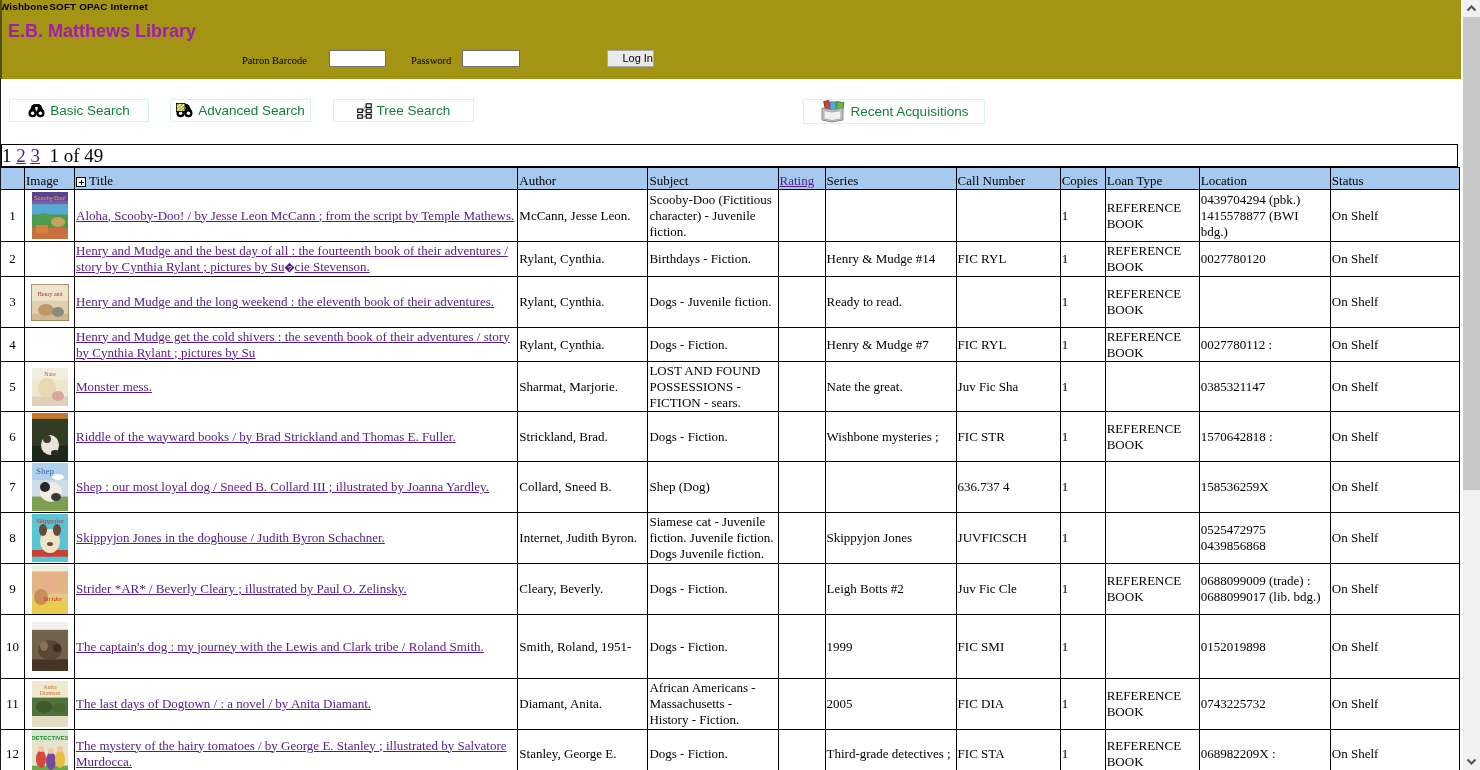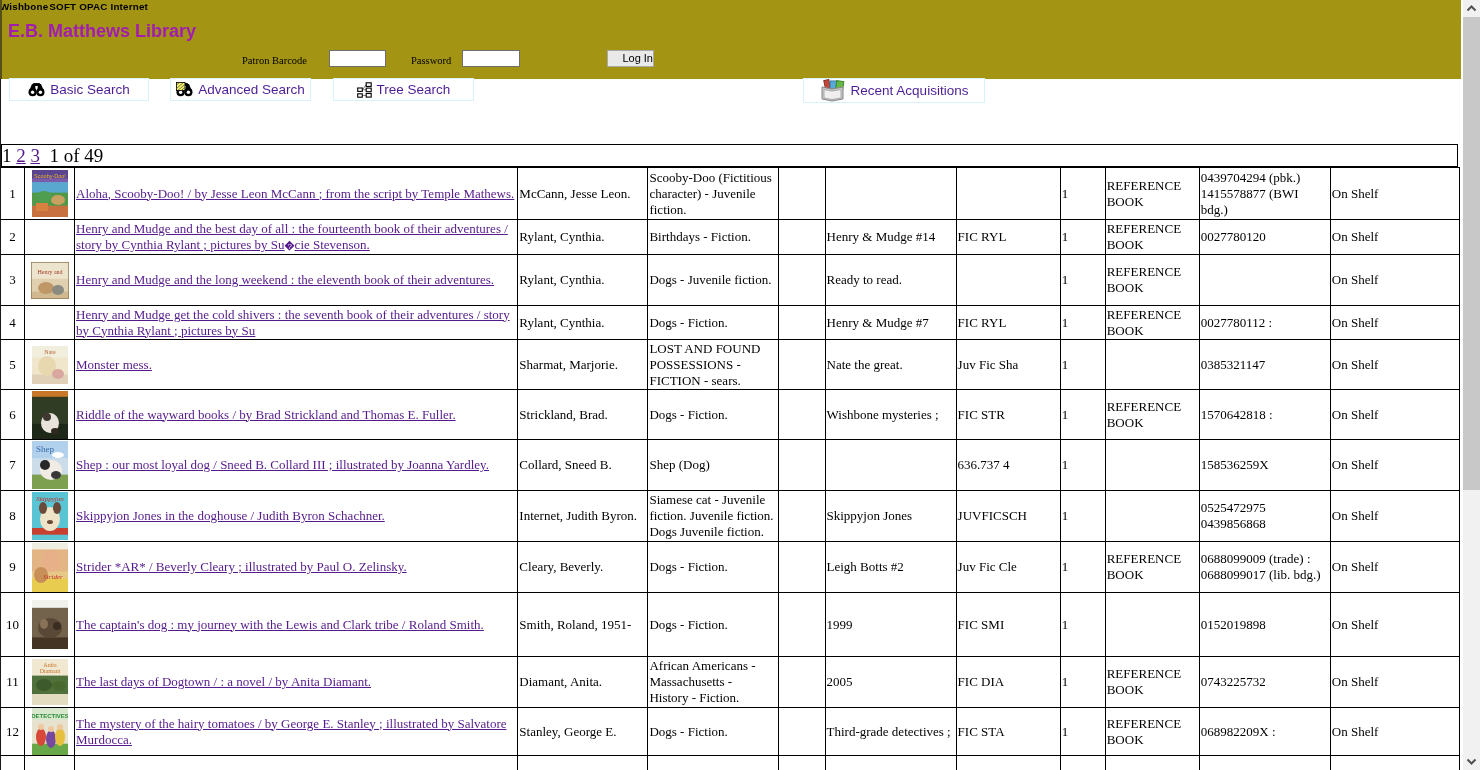--- a/index.html
+++ b/index.html
@@ -9,23 +9,23 @@
 .edge-bot{position:absolute;left:0;top:79px;width:1px;height:691px;background:#1a1a1a;z-index:5}
 .softtxt{position:absolute;left:0px;top:1px;font-family:"Liberation Sans",sans-serif;
  font-weight:bold;font-size:9.8px;color:#000;letter-spacing:0.2px}
 .libname{position:absolute;left:8px;top:21px;font-family:"Liberation Sans",sans-serif;
  font-weight:bold;font-size:18px;color:#a21caf;}
 .lbl{position:absolute;top:55px;font-size:10.5px;color:#000;text-align:right;}
 .inp{position:absolute;top:50px;width:55px;height:15px;border:1px solid #6e6e6e;background:#fff;padding:0;}
 .loginbtn{position:absolute;left:607px;top:50px;width:45px;height:15px;background:#e9e9e9;
  border:1px solid #a8a8a8;font-family:"Liberation Sans",sans-serif;font-size:11px;color:#000;
  text-align:right;line-height:15px;}
-.navbtn{position:absolute;top:78px;height:21px;border:1px solid #d8f2fb;background:#fff;
+.navbtn{position:absolute;top:99px;height:21px;border:1px solid #d8f2fb;background:#fff;
  display:flex;align-items:center;justify-content:center;
- font-family:"Liberation Sans",sans-serif;font-size:13.5px;color:#4c1d95;}
+ font-family:"Liberation Sans",sans-serif;font-size:13.5px;color:#15803d;}
 .pager{position:absolute;left:1px;top:144px;width:1455px;height:21px;border:1px solid #000;
  font-size:19px;line-height:21px;padding-left:0px;background:#fff}
 a{color:#551a8b;}
 .rc{position:relative;display:inline-block;}
 .rc i{position:absolute;left:0;right:0;top:2px;color:#fff;font-style:normal;font-size:8px;text-align:center;font-family:'Liberation Sans',sans-serif;}
 table{position:absolute;left:0px;top:167px;border-collapse:collapse;table-layout:fixed;width:1460px;}
 th,td{border:1px solid #000;font-size:13px;line-height:16px;font-weight:normal;text-align:left;
  vertical-align:middle;padding:0 1px;overflow:hidden;font-family:"Liberation Serif",serif;}
 th{background:#a6c9ef;height:21px;vertical-align:bottom;}
 td.num{text-align:center;}
@@ -94,20 +94,37 @@
 <col style="width:130px">
       <col style="width:47px">
       <col style="width:131px">
       <col style="width:104px">
 <col style="width:45px">
       <col style="width:94px">
       <col style="width:131px">
       <col style="width:129px">
     </colgroup>
 <tbody>
+      <tr style="height:21px">
+        <th></th>
+        <th>Image</th>
+        <th><svg width="10" height="10" viewBox="0 0 10 10" style="vertical-align:-2px;margin-right:3px">
+            <rect x="0.5" y="0.5" width="9" height="9" fill="#fff" stroke="#000" shape-rendering="crispEdges"></rect>
+            <path d="M2.5 5h5M5 2.5v5" stroke="#000" stroke-width="1" shape-rendering="crispEdges"></path>
+          </svg>Title</th>
+        <th>Author</th>
+        <th>Subject</th>
+<th><a href="#">Rating</a></th>
+        <th>Series</th>
+        <th>Call Number</th>
+        <th>Copies</th>
+        <th>Loan Type</th>
+<th>Location</th>
+        <th>Status</th>
+      </tr>
 <tr style="height:52px">
 <td class="num">1</td>
 <td class="img">
           <svg width="36" height="47" style="display:block;margin:0 auto">
             <rect x="0" y="0.0" width="36" height="9.0" fill="#5a4490"></rect>
             <rect x="0" y="8.5" width="36" height="4.3" fill="#7a5caa"></rect>
             <rect x="0" y="12.2" width="36" height="10.8" fill="#58a8d0"></rect>
             <rect x="0" y="22.6" width="36" height="13.7" fill="#50984a"></rect>
             <rect x="0" y="35.7" width="36" height="11.8" fill="#c87040"></rect>
             <text x="18" y="8" font-size="5.5" fill="#e8b830" text-anchor="middle" font-family="Liberation Sans">Scooby-Doo!</text>

